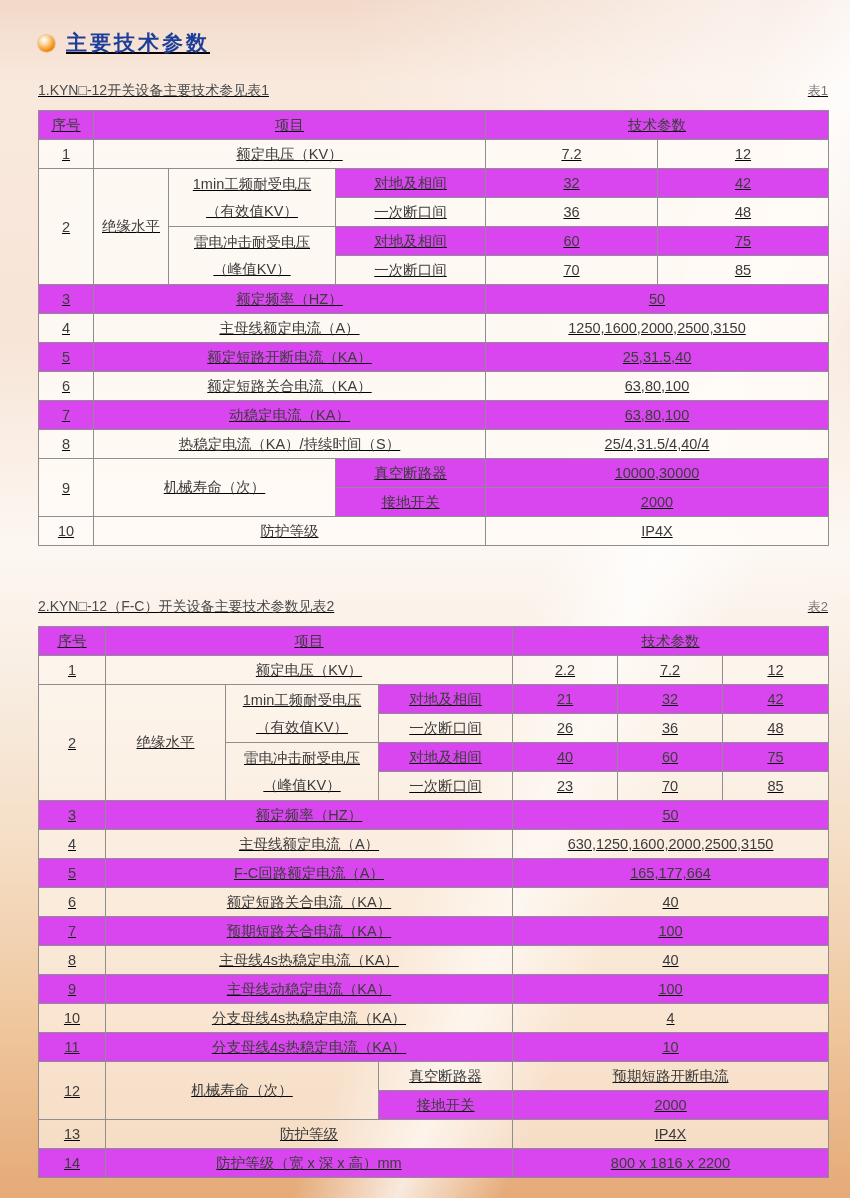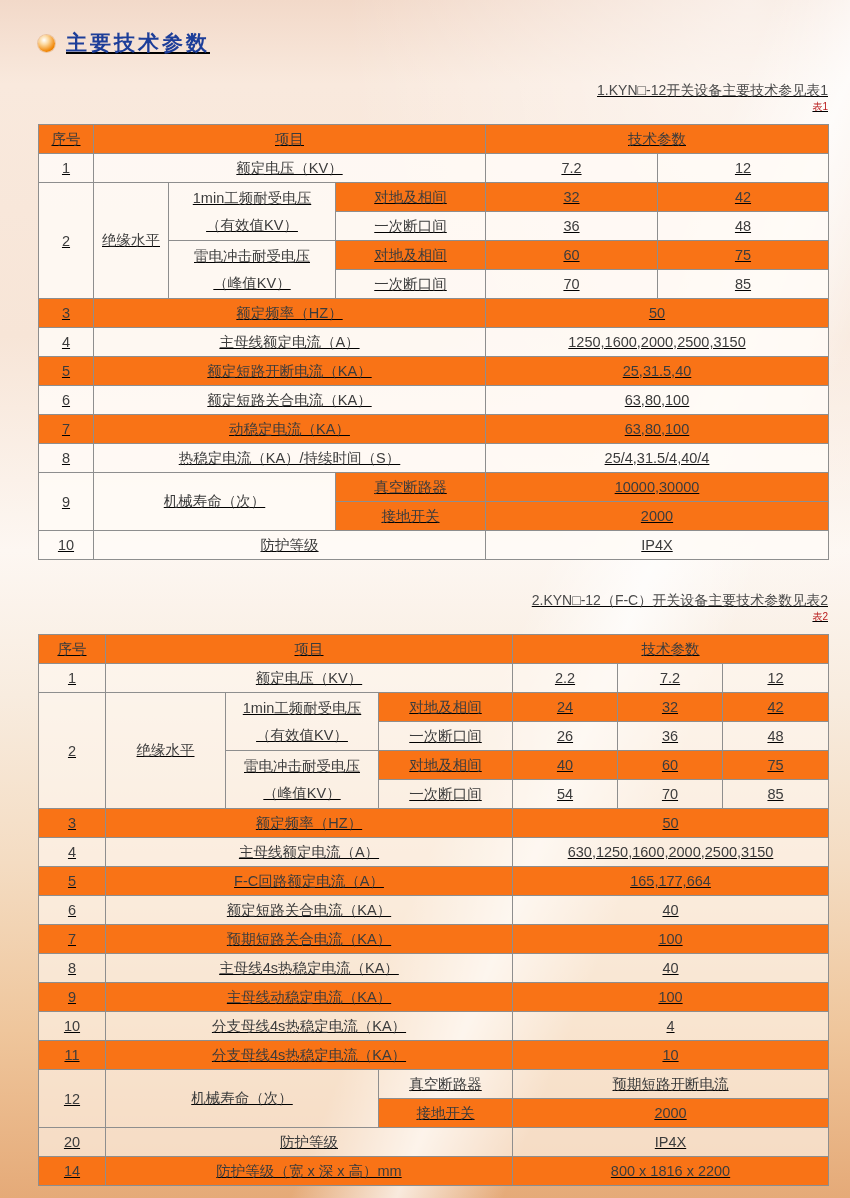--- a/index.html
+++ b/index.html
@@ -14,31 +14,31 @@
         #f8ecdf 58%, #f4dcc2 72%, #efc69c 86%, #e5aa78 100%);
   }
   .page{padding:30px 34px 0 38px;width:790px;text-decoration:underline;}
   .section-header{display:flex;align-items:center;gap:11px;height:26px;}
   .bullet{
     width:17px;height:17px;border-radius:50%;
     background:radial-gradient(circle at 36% 30%, #ffffff 0%, #fcd9a0 28%, #f08300 72%, #cf6c00 100%);
     box-shadow:0 0 0 1px rgba(207,108,0,0.25);
   }
   .title{font-size:21px;font-weight:bold;color:#1d3e99;letter-spacing:3px;margin:0;}
-  .caption-row{display:flex;justify-content:space-between;align-items:flex-end;
-    font-size:14px;color:#4a4a4a;margin-top:26px;margin-bottom:10px;flex-direction:column;}
-  .caption-row.second{margin-top:32px;}
-  .tag{font-size:10px;color:#b91c1c;}
+  .caption-row{display:flex;justify-content:space-between;align-items:flex-start;
+    font-size:14px;color:#4a4a4a;margin-top:26px;margin-bottom:10px;}
+  .caption-row.second{margin-top:52px;}
+  .tag{font-size:13px;color:#737373;}
   table{border-collapse:collapse;table-layout:fixed;width:790px;}
   td{
     border:1px solid #8e8e8e;text-align:center;vertical-align:middle;
     font-size:14.5px;color:#3c3c3c;height:28px;padding:0 3px;
     overflow:hidden;white-space:nowrap;
   }
-  .blue{background:#f97316;}
+  .blue{background:#d946ef;}
   .w1{background:rgba(255,250,246,0.87);}
   .w2{background:rgba(255,248,241,0.60);}
   .two-line span{display:block;line-height:27px;}
 </style>
 </head>
 <body>
 
 <div class="page">
 
   <div class="section-header">
@@ -179,21 +179,21 @@
       <td class="w2">12</td>
     </tr>
     <tr>
       <td class="w2" rowspan="4">2</td>
       <td class="w2" rowspan="4">绝缘水平</td>
       <td class="w2 two-line" rowspan="2">
         <span>1min工频耐受电压</span>
         <span>（有效值KV）</span>
       </td>
       <td class="blue">对地及相间</td>
-      <td class="blue">24</td>
+      <td class="blue">21</td>
       <td class="blue">32</td>
       <td class="blue">42</td>
     </tr>
     <tr>
       <td class="w2">一次断口间</td>
       <td class="w2">26</td>
       <td class="w2">36</td>
       <td class="w2">48</td>
     </tr>
     <tr>
@@ -201,21 +201,21 @@
         <span>雷电冲击耐受电压</span>
         <span>（峰值KV）</span>
       </td>
       <td class="blue">对地及相间</td>
       <td class="blue">40</td>
       <td class="blue">60</td>
       <td class="blue">75</td>
     </tr>
     <tr>
       <td class="w2">一次断口间</td>
-      <td class="w2">54</td>
+      <td class="w2">23</td>
       <td class="w2">70</td>
       <td class="w2">85</td>
     </tr>
     <tr>
       <td class="blue">3</td>
       <td class="blue" colspan="3">额定频率（HZ）</td>
       <td class="blue" colspan="3">50</td>
     </tr>
     <tr>
       <td class="w2">4</td>
@@ -261,21 +261,21 @@
       <td class="w2" rowspan="2">12</td>
       <td class="w2" rowspan="2" colspan="2">机械寿命（次）</td>
       <td class="w2">真空断路器</td>
       <td class="w2" colspan="3">预期短路开断电流</td>
     </tr>
     <tr>
       <td class="blue">接地开关</td>
       <td class="blue" colspan="3">2000</td>
     </tr>
     <tr>
-      <td class="w2">20</td>
+      <td class="w2">13</td>
       <td class="w2" colspan="3">防护等级</td>
       <td class="w2" colspan="3">IP4X</td>
     </tr>
     <tr>
       <td class="blue">14</td>
       <td class="blue" colspan="3">防护等级（宽 x 深 x 高）mm</td>
       <td class="blue" colspan="3">800 x 1816 x 2200</td>
     </tr>
   </tbody>
     </table>

